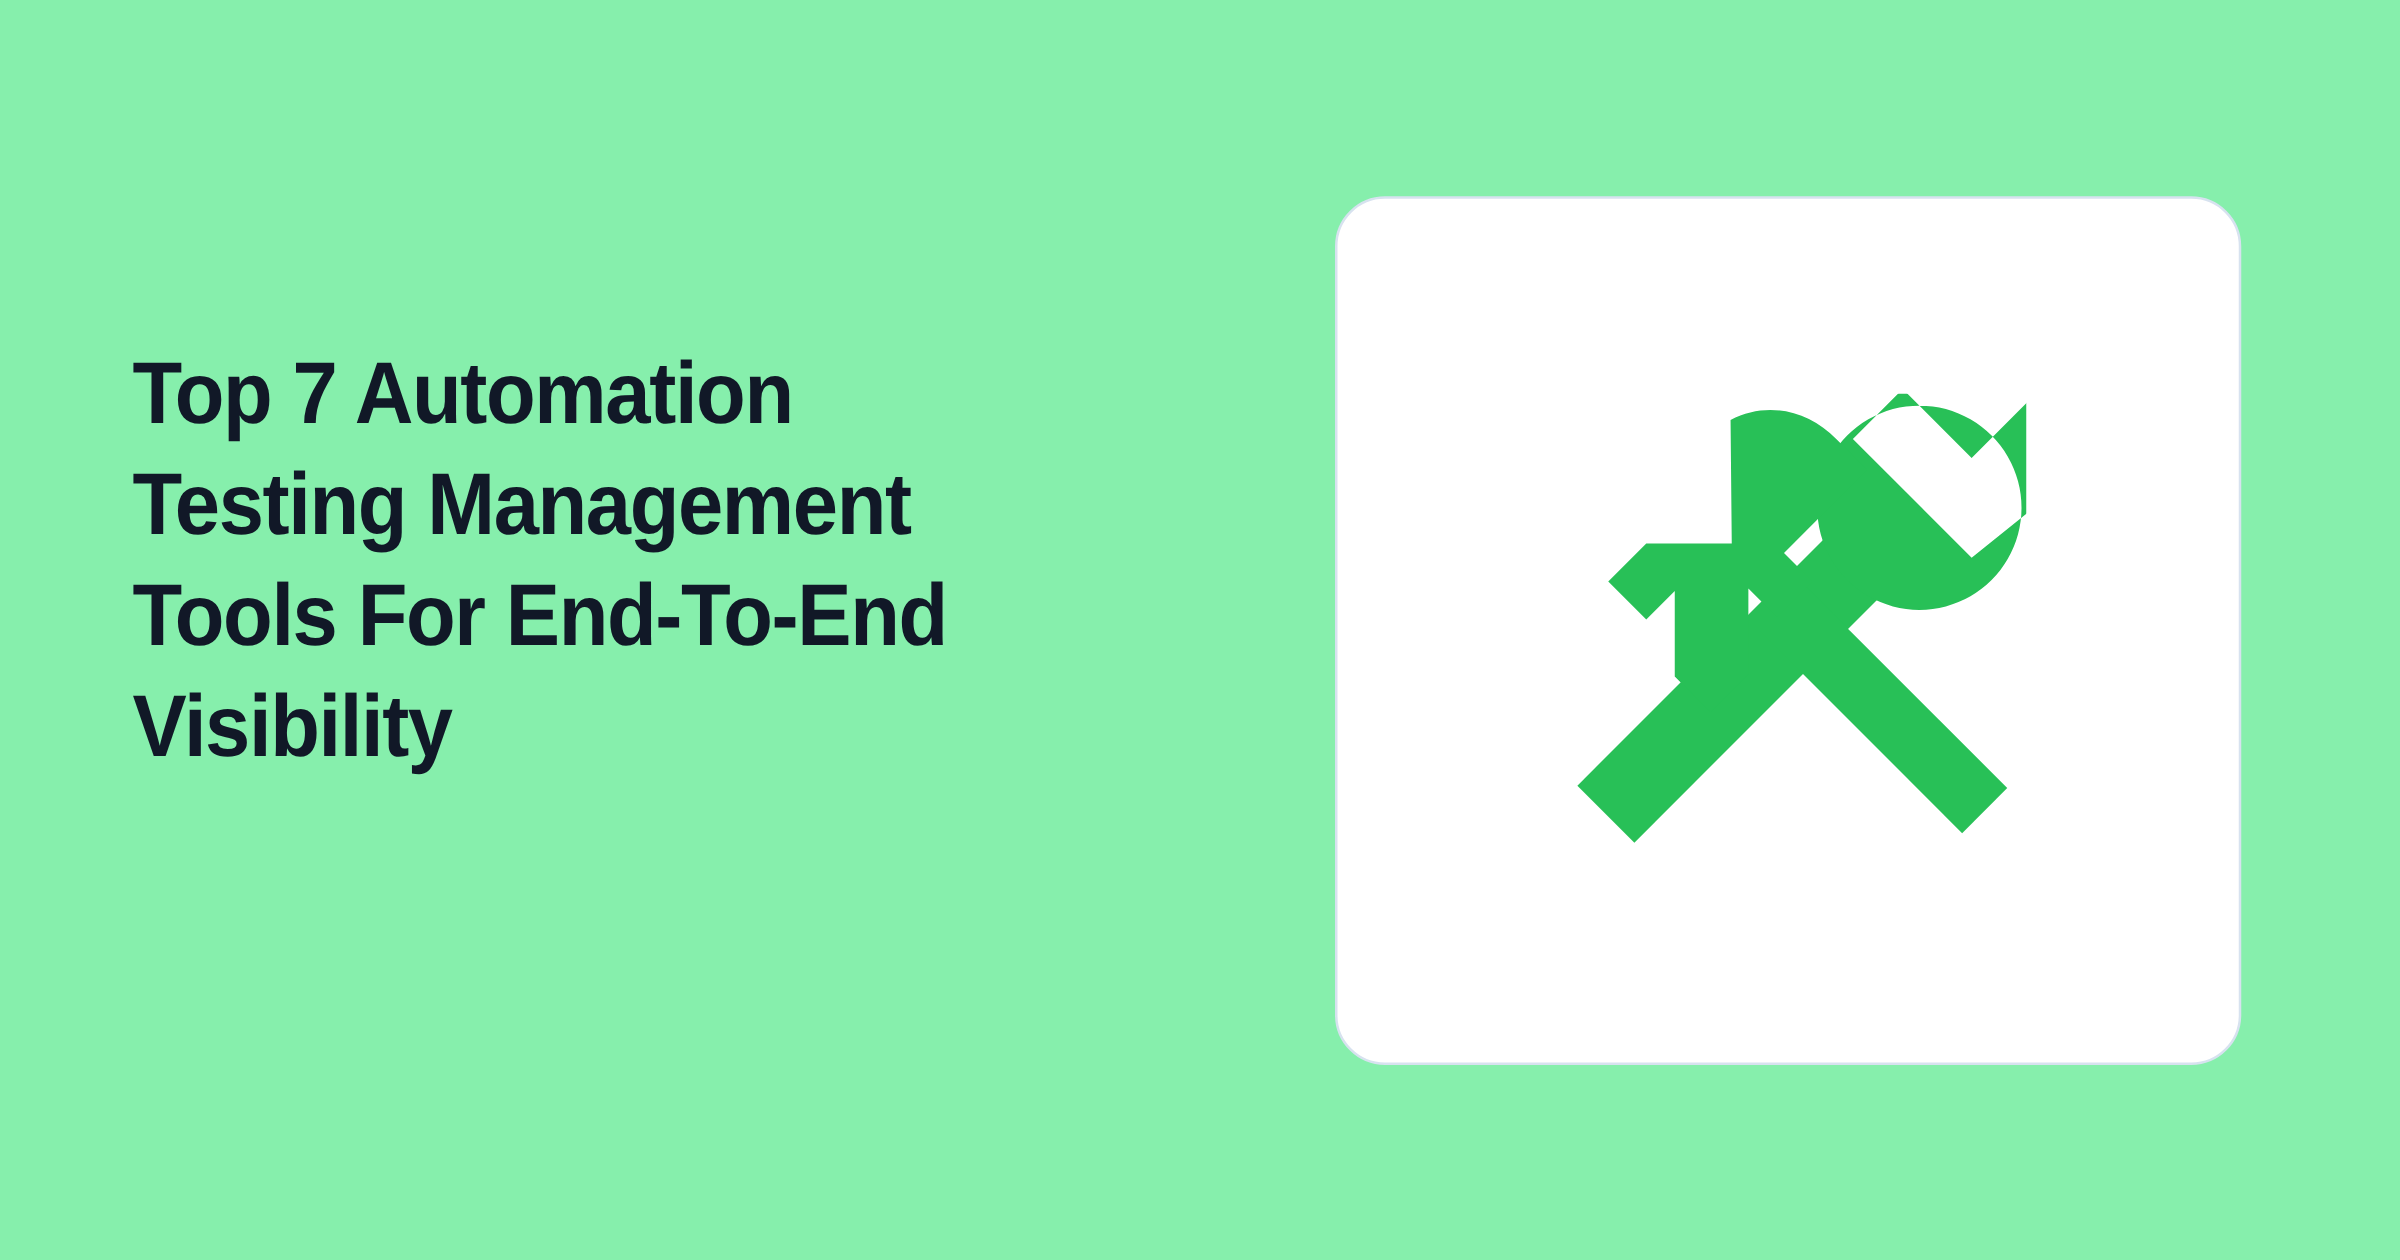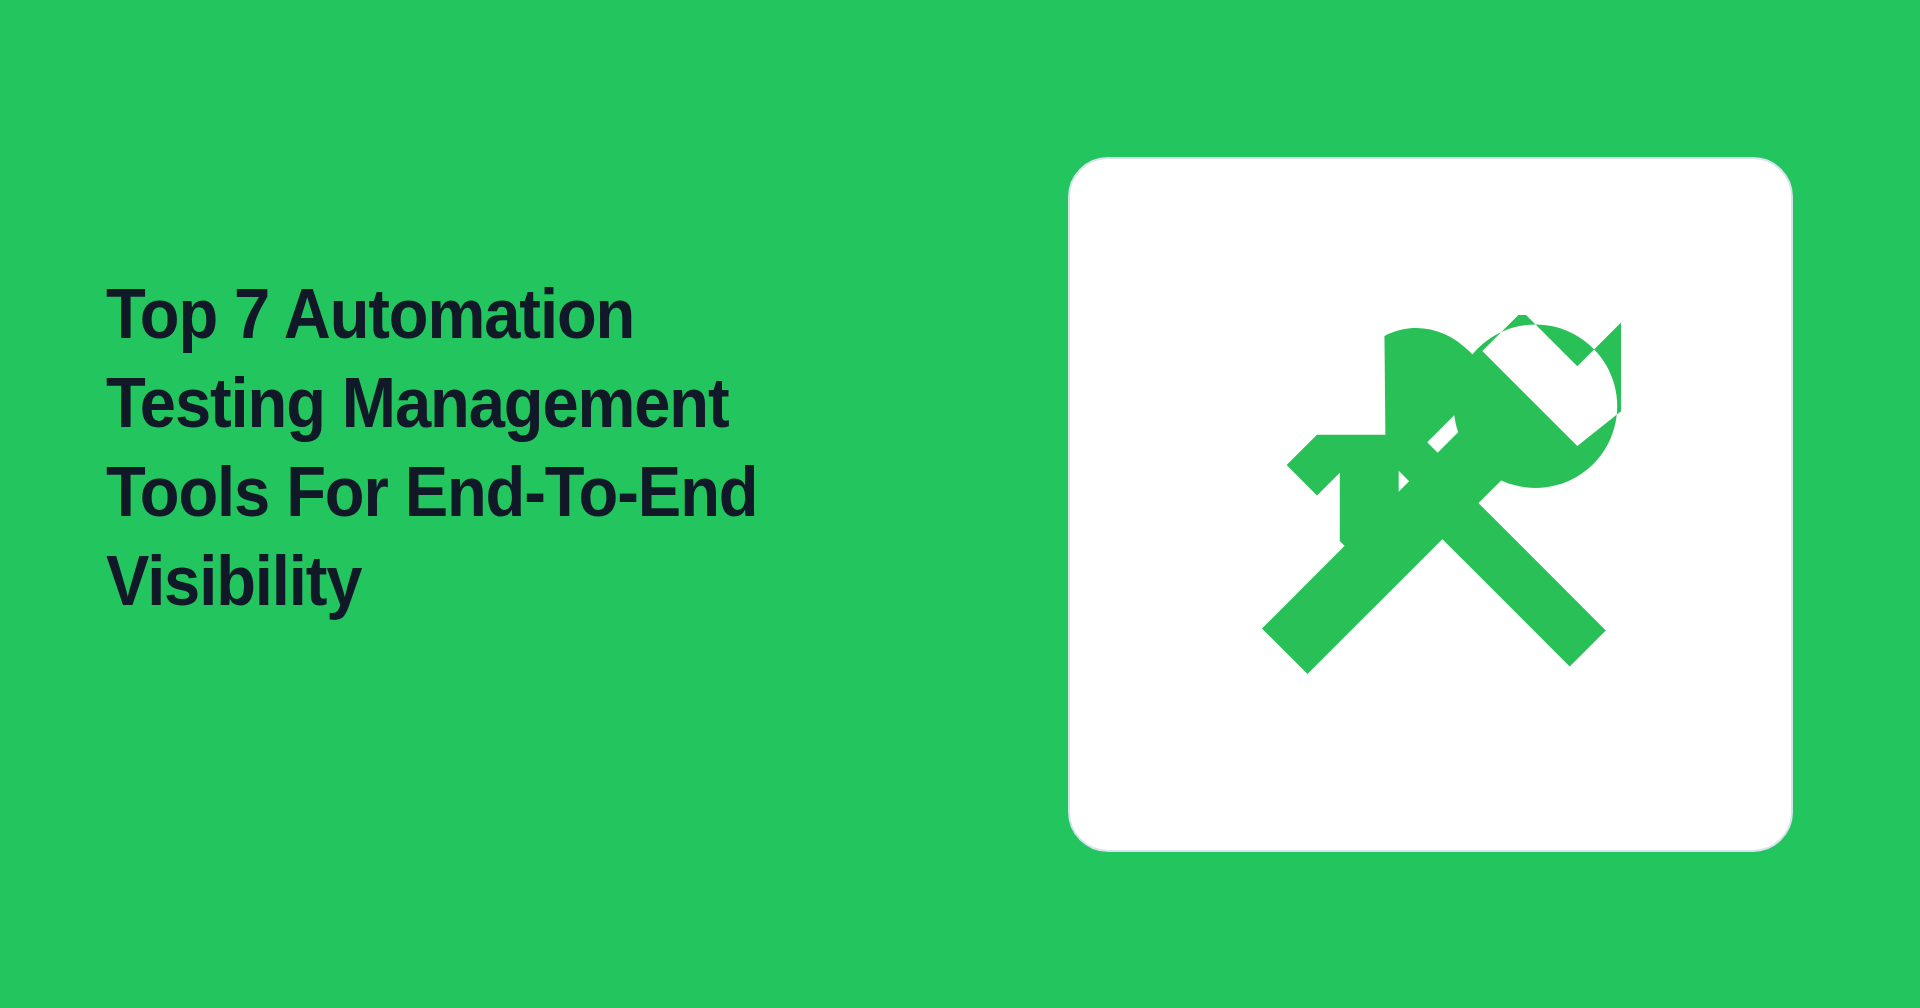--- a/index.html
+++ b/index.html
@@ -10,21 +10,21 @@
     width: 1920px;
     height: 1008px;
     overflow: hidden;
     font-family: "Liberation Sans", sans-serif;
   }
 
   .page {
     position: relative;
     width: 1920px;
     height: 1008px;
-    background: #22c55e;
+    background: #86efac;
     box-sizing: border-box;
   }
 
   
   .headline-block {
     position: absolute;
     left: 106px;
     top: 270px;
     width: 760px;
   }

